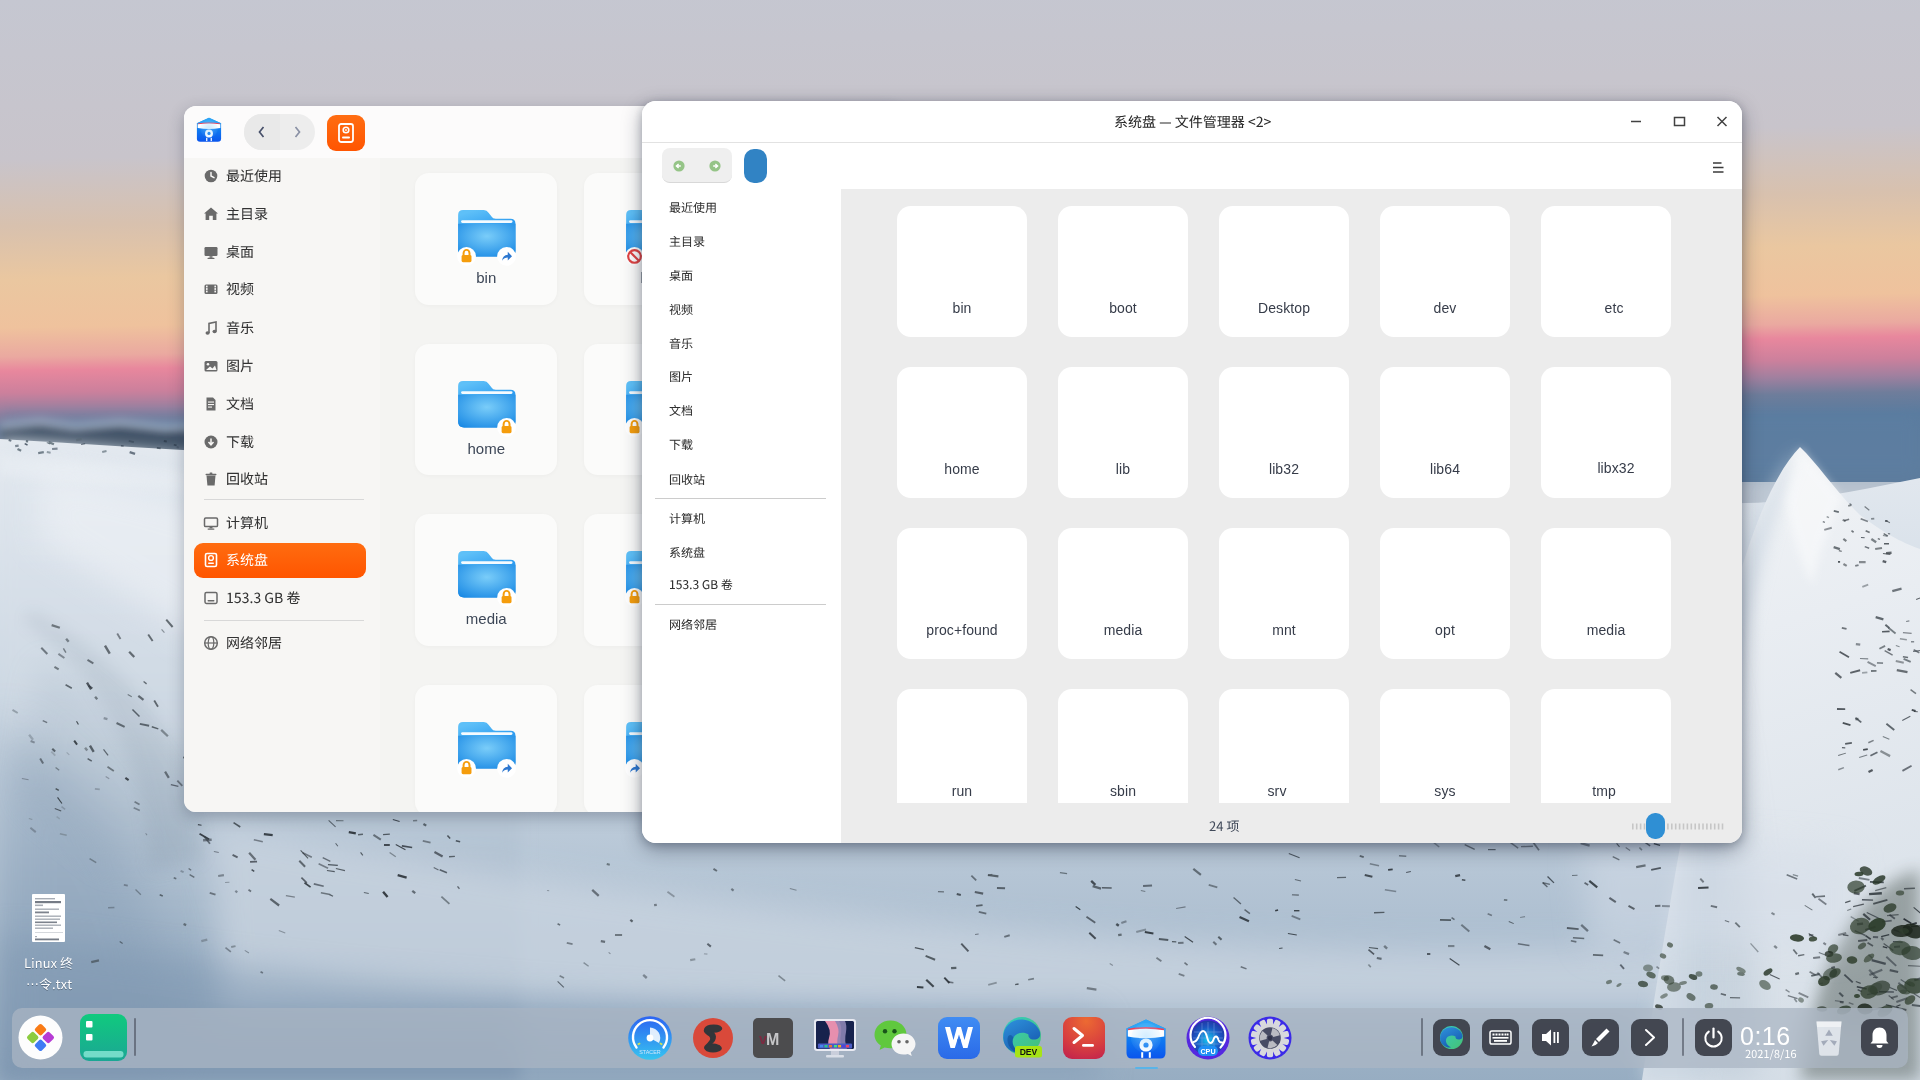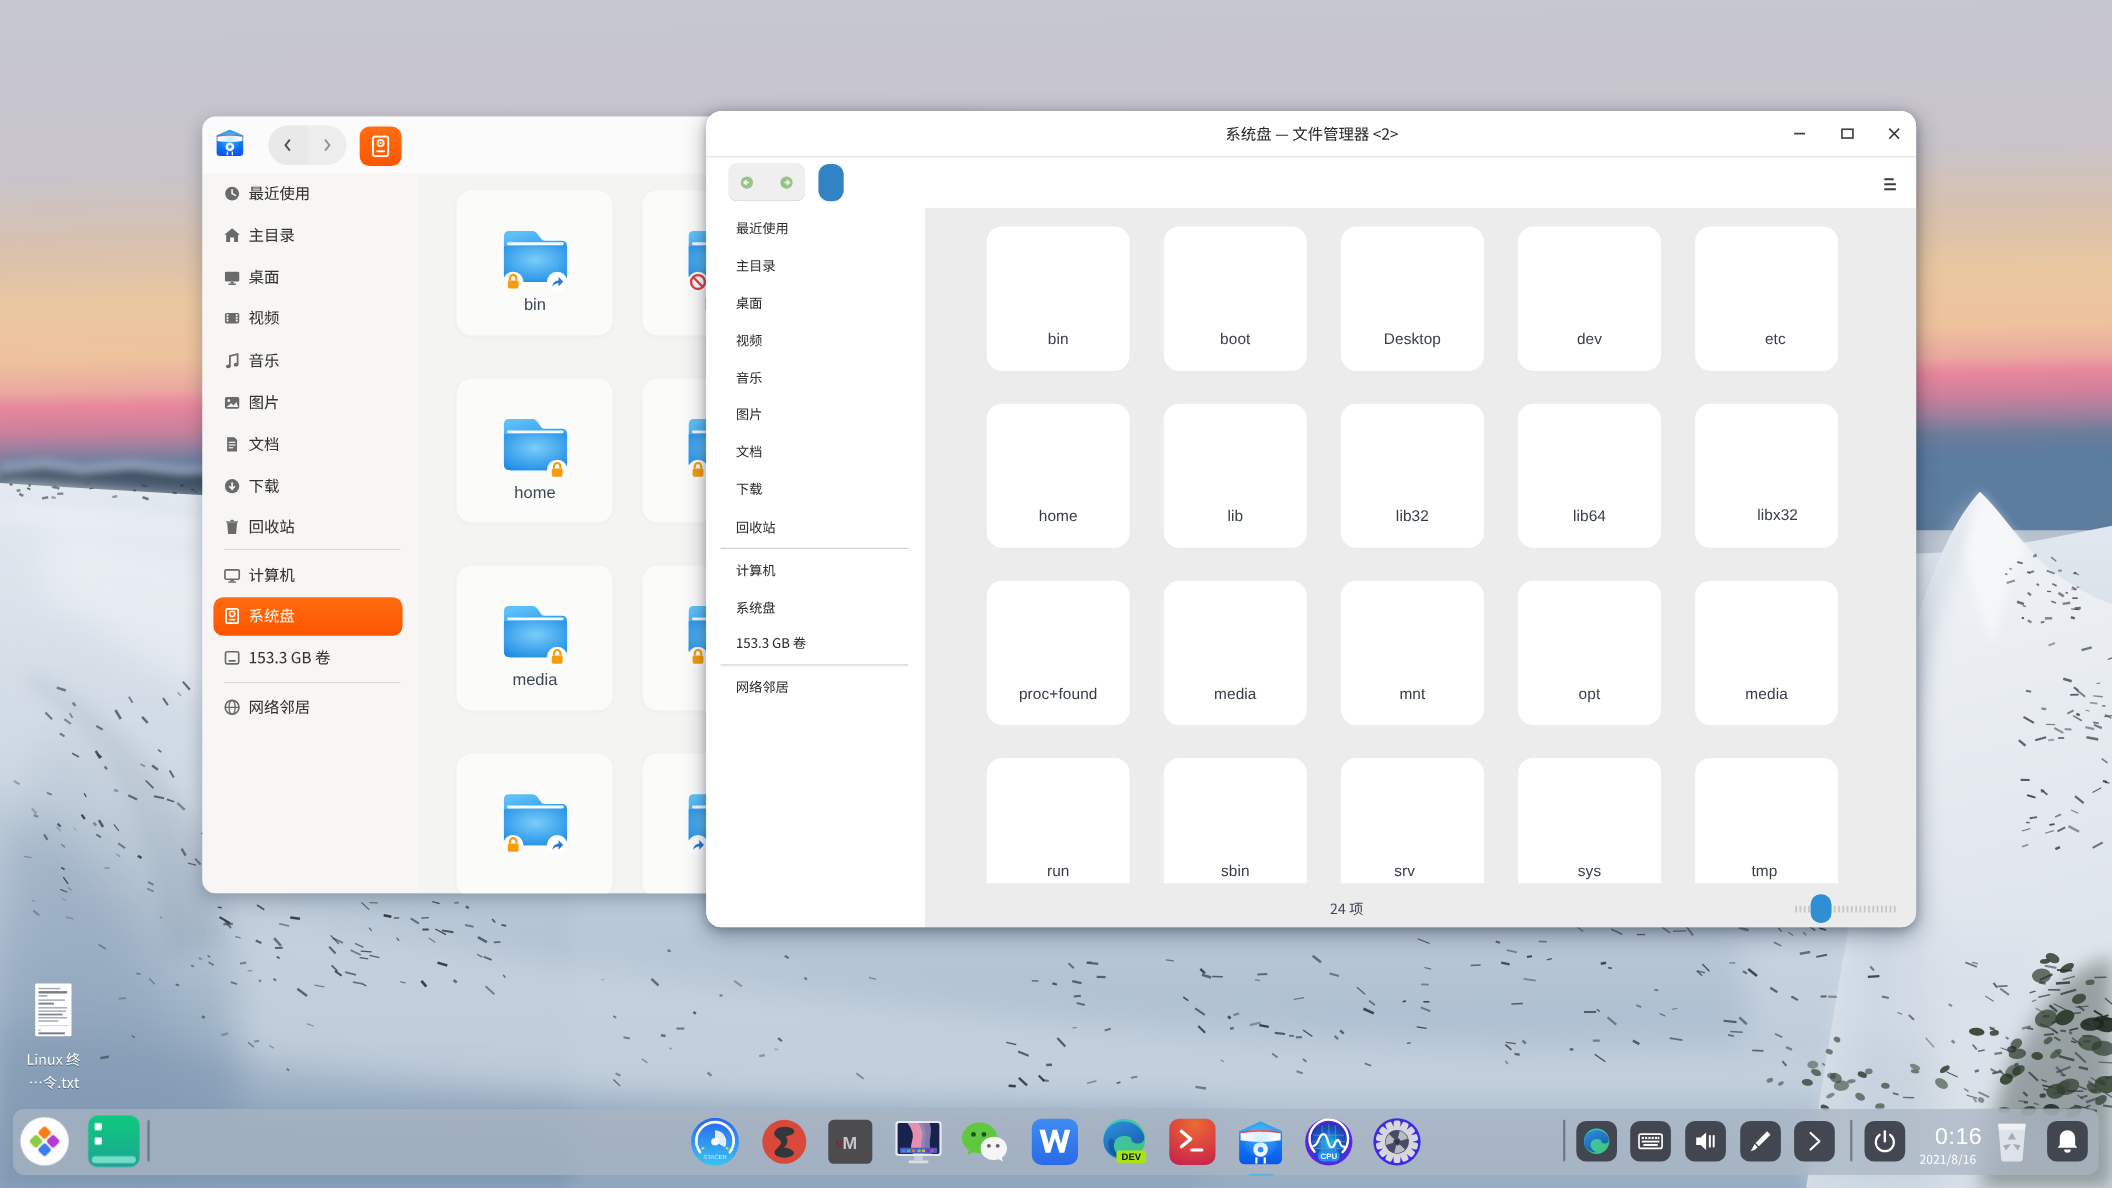--- a/index.html
+++ b/index.html
@@ -1481,21 +1481,21 @@
 <div class="traybox" style="left:1631px;top:1019px"></div>
 <svg class="abs" style="left:1631px;top:1019px" width="37" height="37" viewBox="0 0 37 37">
     <path d="M15,11 L23,18.5 L15,26" stroke="#fff" stroke-width="2" fill="none" stroke-linecap="round" stroke-linejoin="round"></path>
   </svg>
 <div class="dsep" style="left:1682px;top:1018px"></div>
 <div class="traybox" style="left:1695px;top:1019px"></div>
 <svg class="abs" style="left:1695px;top:1019px" width="37" height="37" viewBox="0 0 37 37">
     <path d="M13.8,12.6 A8.2,8.2 0 1 0 23.2,12.6" fill="none" stroke="#fff" stroke-width="2" stroke-linecap="round"></path>
 <line x1="18.5" y1="9.5" x2="18.5" y2="18.5" stroke="#fff" stroke-width="2.2" stroke-linecap="round"></line>
   </svg>
-<div class="abs" style="left:1740px;top:1022px;width:62px;text-align:right;color:#fff;font-size:21px;letter-spacing:0.5px">0:16</div>
+<div class="abs" style="left:1740px;top:1022px;width:62px;text-align:left;color:#fff;font-size:25px;letter-spacing:0.5px">0:16</div>
 <svg class="ttext" style="left:1745px;top:1058px" width="2" height="2" viewBox="0 0 2 2">
     <use href="#s_date" fill="#ffffff"></use>
   </svg>
 <svg class="abs" style="left:1813px;top:1019px" width="32" height="38" viewBox="0 0 32 38">
 <path d="M3.5,2.5 L28.5,2.5 L25.7,35 Q25.5,36.8 23.7,36.8 L8.3,36.8 Q6.5,36.8 6.3,35 Z" fill="#f4f7fb" opacity="0.72"></path>
 <path d="M3.5,2.5 L28.5,2.5 L28,8 L4,8 Z" fill="#ffffff" opacity="0.5"></path>
 <g transform="translate(16,19)" fill="#99a1b2" opacity="0.85">
 <path d="M0,-8.5 L3.8,-2.2 L-3.8,-2.2 Z"></path>
 <path d="M-7.4,4.3 L-0.5,2.2 L-4.3,8.5 Z" transform="rotate(8)"></path>
 <path d="M7.4,4.3 L0.5,2.2 L4.3,8.5 Z" transform="rotate(-8)"></path>

